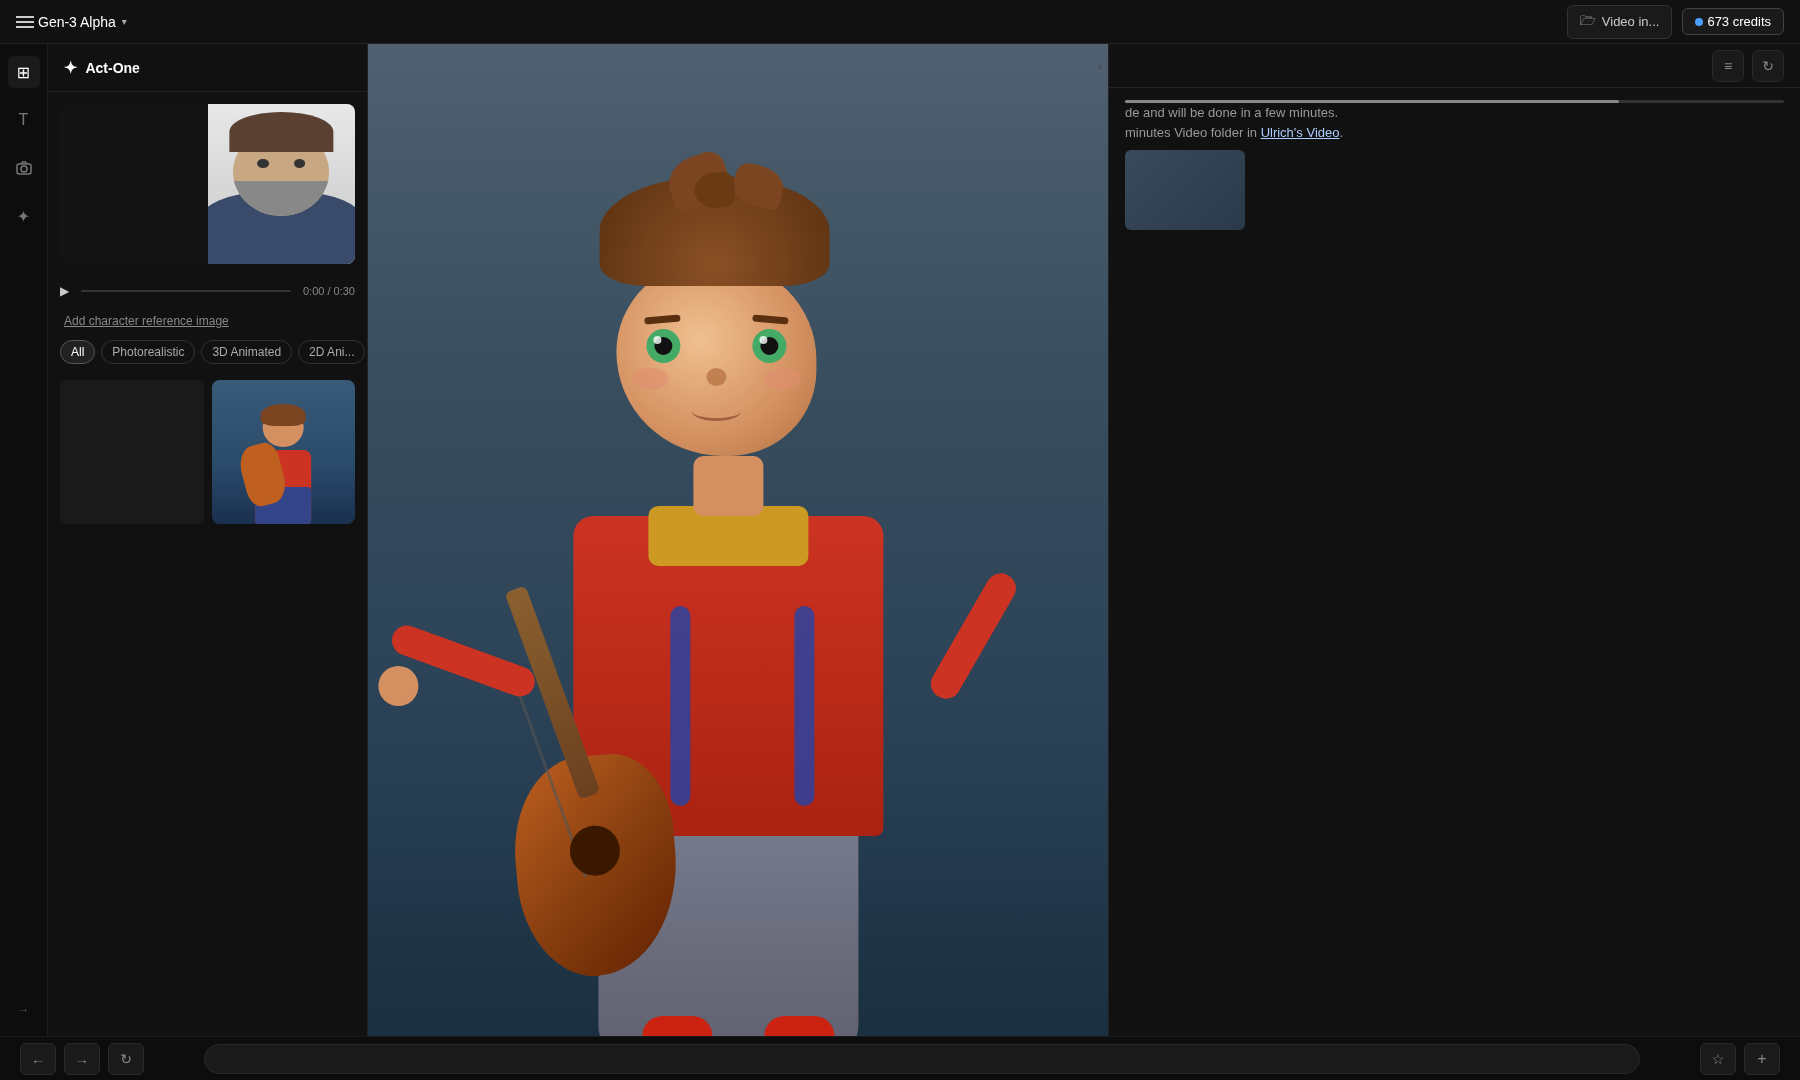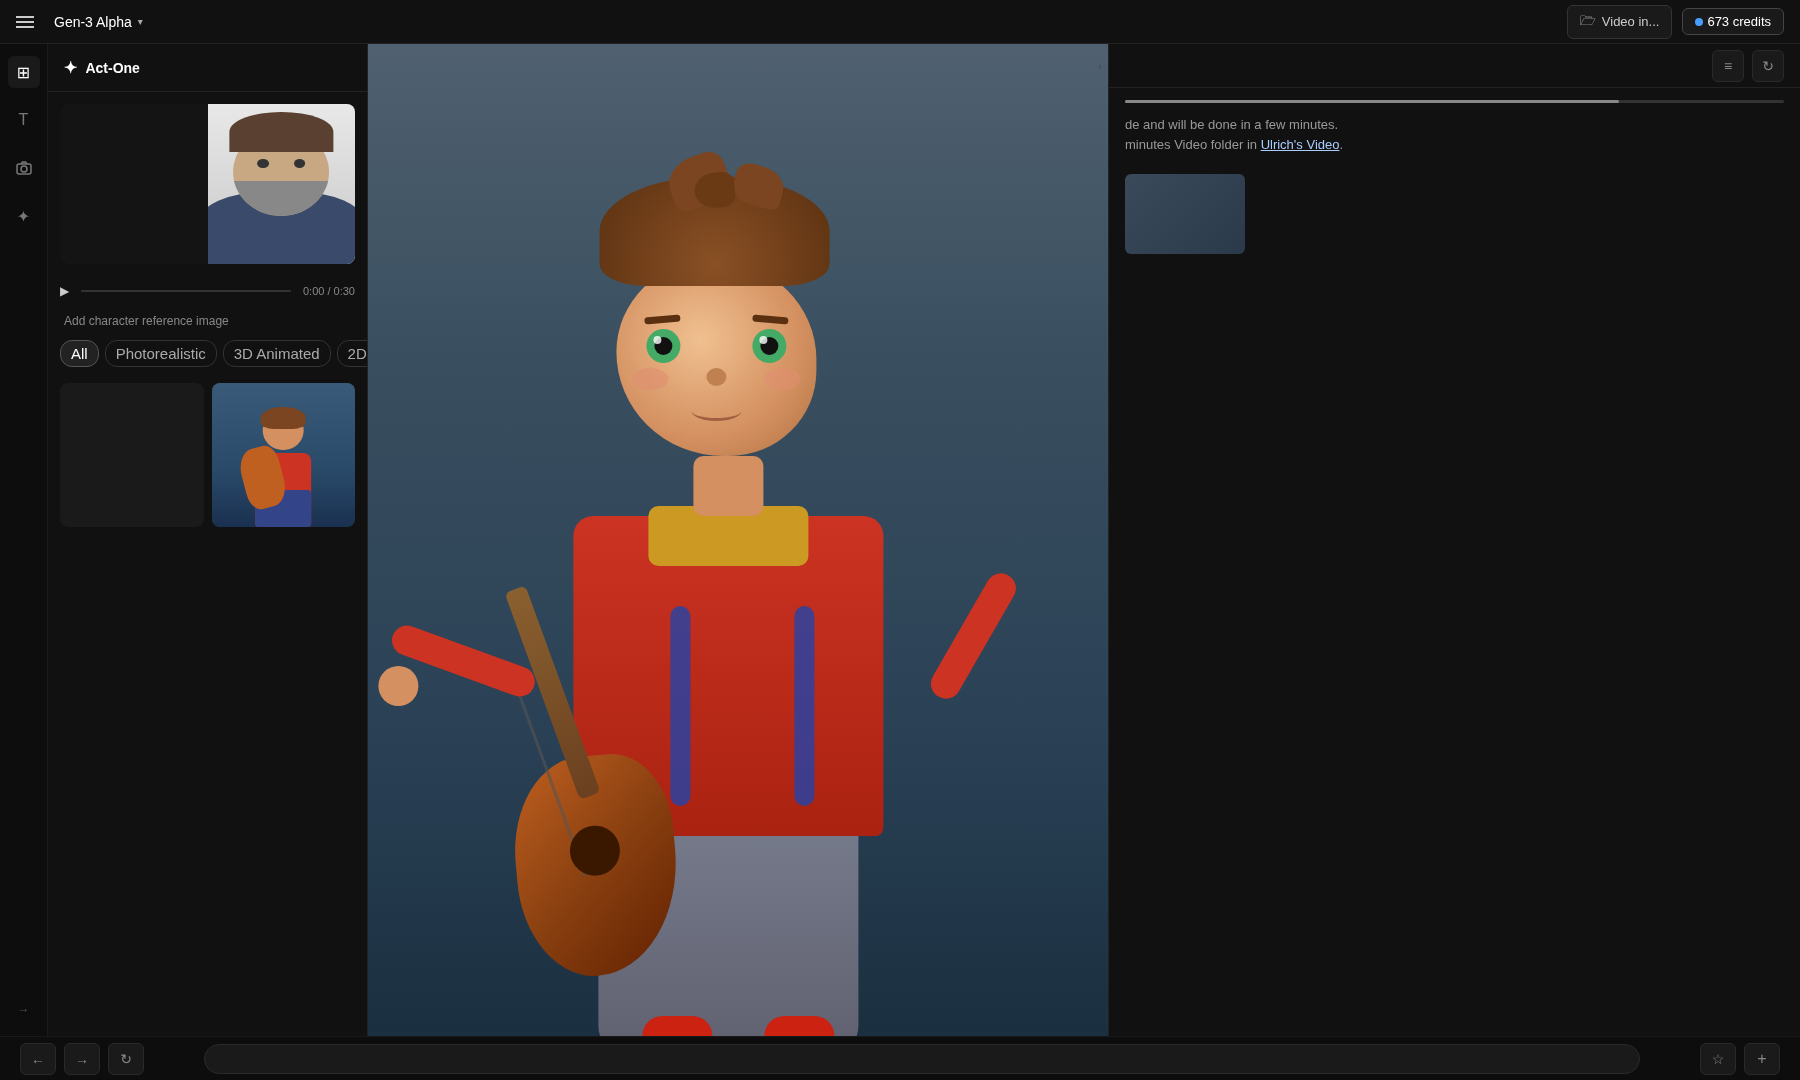--- a/index.html
+++ b/index.html
@@ -22,21 +22,21 @@
       display: flex;
       align-items: center;
       justify-content: space-between;
       padding: 0 16px;
       border-bottom: 1px solid #222;
       z-index: 100;
     }
     #topbar-left {
       display: flex;
       align-items: center;
-      gap: 20px;
+      gap: 4px;
     }
     .hamburger-icon {
       display: flex; flex-direction: column; gap: 3px; cursor: pointer;
     }
     .hamburger-icon span {
       width: 18px; height: 2px; background: #ccc; display: block;
     }
     .model-selector {
       display: flex; align-items: center; gap: 6px; cursor: pointer;
       font-size: 14px; font-weight: 500; color: #fff;
@@ -118,31 +118,31 @@
     .time-display { font-size: 11px; color: #888; }
     .progress-bar {
       flex: 1; height: 2px; background: #333; border-radius: 1px;
       margin: 0 4px;
     }
     .progress-fill { width: 0%; height: 100%; background: #666; border-radius: 1px; }
 
     
     .char-ref-label {
       padding: 8px 16px 8px;
-      font-size: 12px; color: #888;
+      font-size: 12px; color: #888; text-decoration: underline;
     }
 
     
     .filter-tabs {
       display: flex; gap: 6px; padding: 4px 12px 8px;
       flex-wrap: nowrap; overflow-x: auto;
     }
     .filter-tab {
       padding: 4px 10px; border-radius: 12px;
-      font-size: 15px; cursor: pointer; white-space: nowrap;
+      font-size: 12px; cursor: pointer; white-space: nowrap;
       border: 1px solid #333; color: #aaa; background: transparent;
     }
     .filter-tab.active {
       background: #222; color: #fff; border-color: #555;
     }
 
     
     .style-grid {
       display: grid;
       grid-template-columns: 1fr 1fr;
@@ -241,21 +241,21 @@
     }
     .gen-progress-fill {
       width: 75%;
       height: 100%;
       background: #888;
       border-radius: 2px;
     }
 
     
     .notif-text {
-      padding: 12px 16px;
+      padding: 0 16px;
       font-size: 13px;
       color: #999;
       line-height: 1.5;
     }
     .notif-link {
       color: #aaccff;
       text-decoration: underline;
     }
 
     

